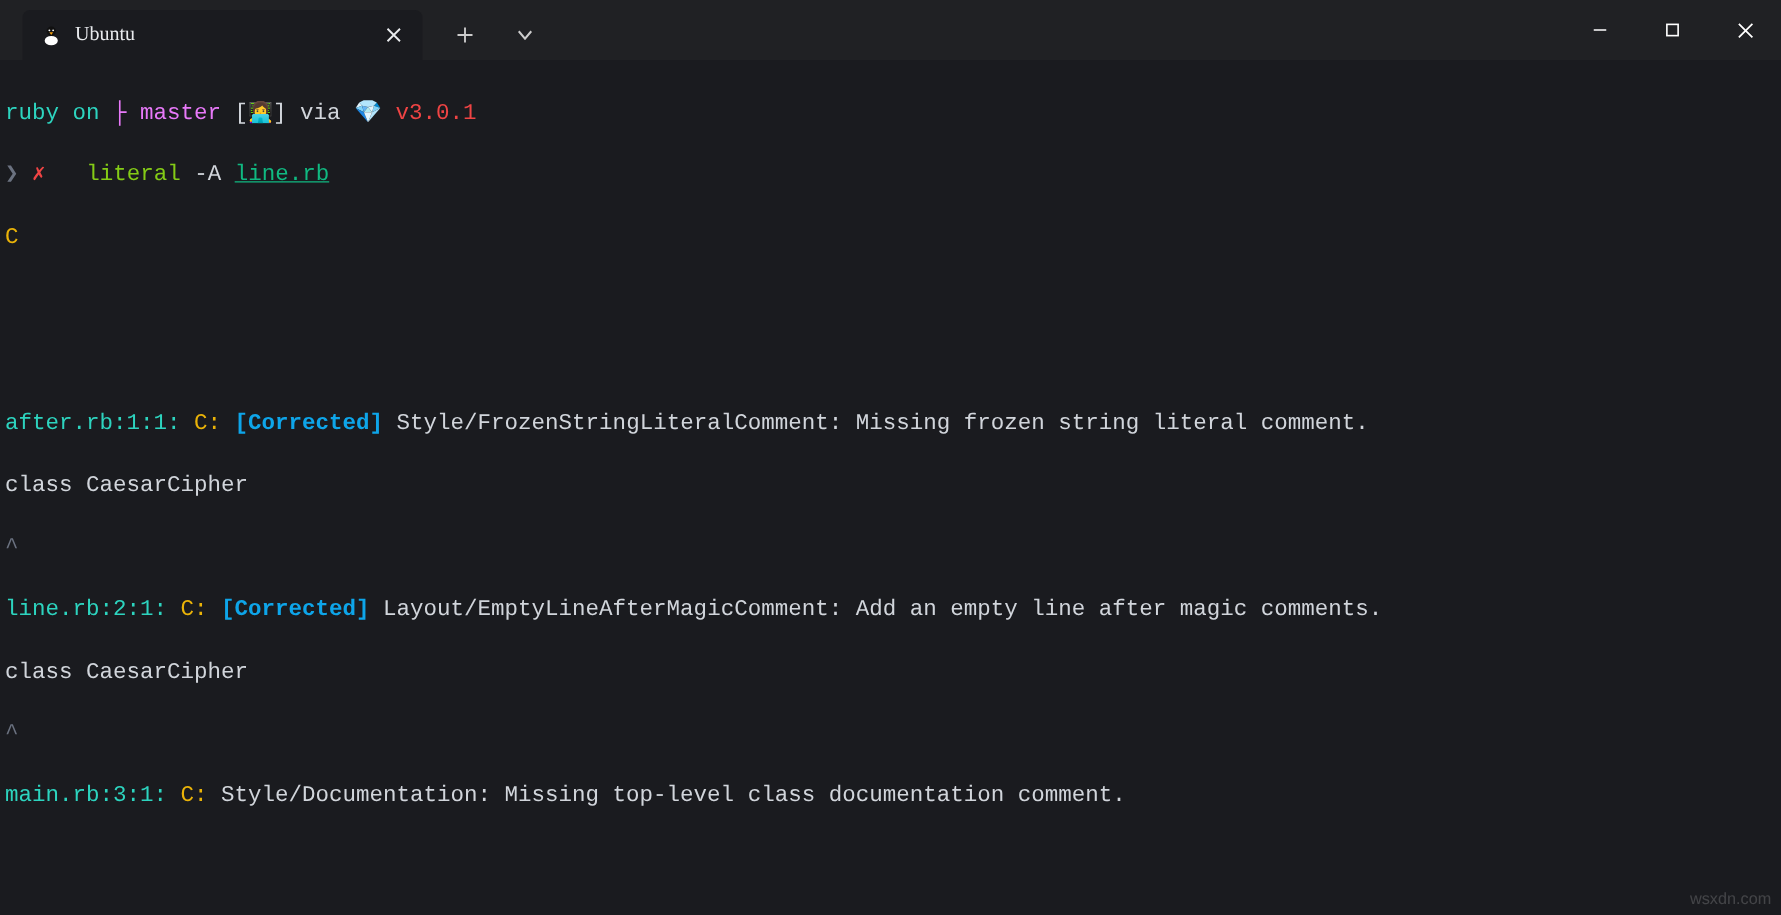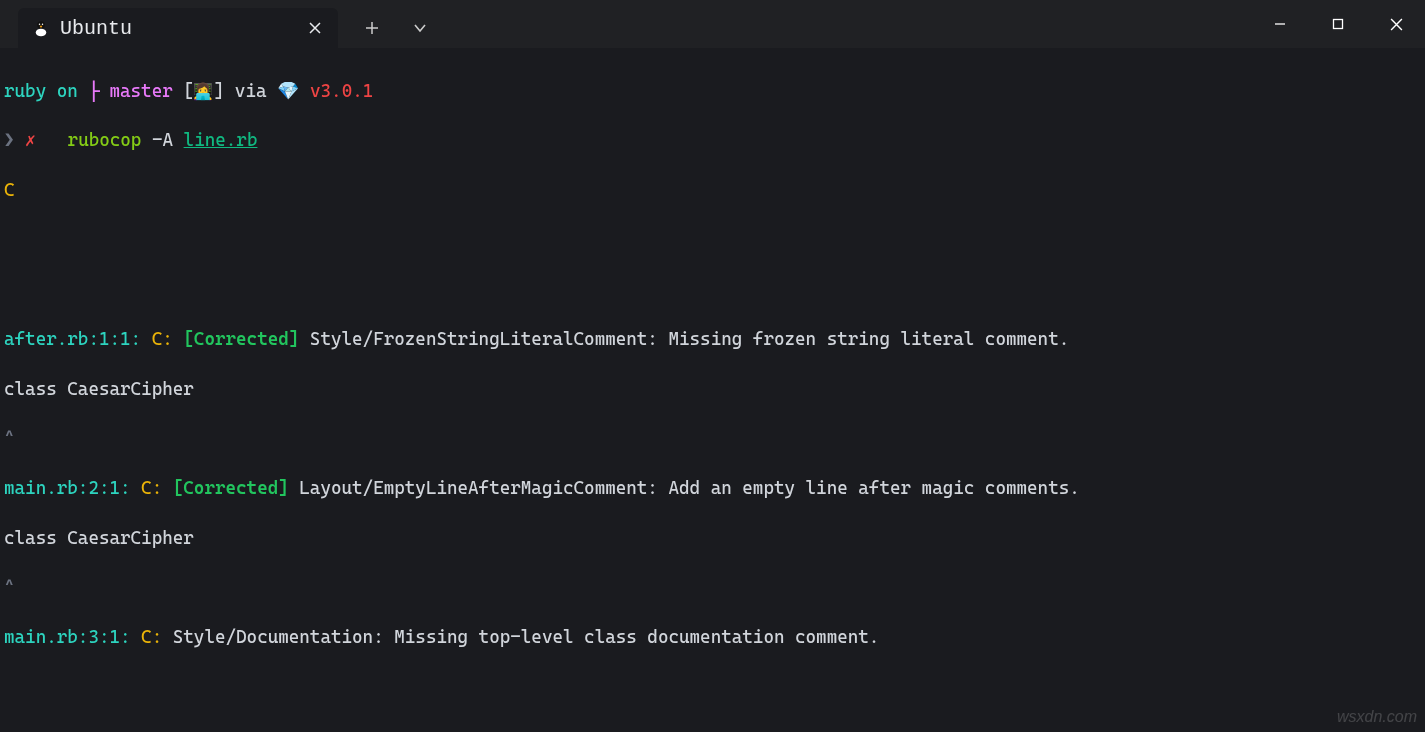--- a/index.html
+++ b/index.html
@@ -24,53 +24,52 @@
   background: #1a1b1f;
   margin-left: 18px;
   border-radius: 6px 6px 0 0;
   display: flex;
   align-items: center;
   padding: 0 12px 0 14px;
   gap: 10px;
   min-width: 320px;
 }
 .tab-icon { width: 18px; height: 18px; }
-.tab-title { color: #e8eaed; font-family: Liberation Mono, monospace; font-size: 20px; flex: 1; }
+.tab-title { color: #e8eaed; font-family: Liberation Serif, serif; font-size: 16px; flex: 1; }
 .tab-close { color: #e8eaed; width: 22px; height: 22px; display:flex;align-items:center;justify-content:center; border-radius:3px; }
 .tbar-btn { width: 48px; height: 40px; display:flex;align-items:center;justify-content:center; color:#cccccc; }
 .tbar-new { margin-left: 10px; }
 .tbar-drop { margin-left: 0; }
 .window-controls { position:absolute; right:0; top:0; height:48px; display:flex; }
 .wctrl { width: 58px; height: 48px; display:flex;align-items:center;justify-content:center; color:#ffffff; }
 
 .terminal {
   padding: 6px 4px;
   line-height: 1.38;
   white-space: pre;
   font-weight: 500;
 }
-.line { display: block; }
+.line { display: block; font-family: Liberation Mono, monospace; }
 .muted { color: #6b7280; }
 .cyan { color: #2dd4bf; }
 .magenta { color: #e879f9; }
 .yellow { color: #eab308; }
 .green { color: #84cc16; }
-.bold-green { color: #22c55e; font-weight: 600; }
+.bold-green { color: #0ea5e9; font-weight: 600; }
 .redb { color: #ef4444; }
 .lightgray { color: #d1d5db; }
 .file-link { color: #10b981; text-decoration: underline; }
 .diamond { color: #06b6d4; }
 .emoji { font-size: 16px; }
 .watermark{
   position:absolute;
   right:8px; bottom:6px;
   font-family: Arial, sans-serif;
-  font-size:16px;
+  font-size:13px;
   color:rgba(255,255,255,0.18);
-  font-style:italic;
 }
 </style>
 </head>
 <body>
 
 <div class="titlebar">
   <div class="tab">
     <span class="tab-icon">
       <svg viewBox="0 0 24 24">
           <circle cx="12" cy="8" r="5" fill="#111"></circle>
@@ -111,28 +110,28 @@
     <div class="wctrl close">
       <svg width="13" height="13" viewBox="0 0 12 12">
           <path d="M1 1 L11 11 M11 1 L1 11" stroke="#fff" stroke-width="1.3"></path>
         </svg>
     </div>
   </div>
 </div>
 
 <div class="terminal">
 <span class="line"><span class="cyan">ruby on </span><span class="magenta">├</span><span class="magenta"> master </span><span class="lightgray">[</span><span class="emoji">👩‍💻</span><span class="lightgray">]</span><span class="lightgray"> via </span><span class="diamond">💎</span><span class="redb"> v3.0.1</span></span>
-<span class="line"><span class="muted">❯</span> <span class="redb">✗</span>   <span class="green">rubocop</span><span class="lightgray"> -A </span><span class="file-link">line.rb</span></span>
+<span class="line"><span class="muted">❯</span> <span class="redb">✗</span>   <span class="green">literal</span><span class="lightgray"> -A </span><span class="file-link">line.rb</span></span>
 <span class="line yellow">C</span>
 <span class="line"> </span>
 <span class="line"> </span>
 <span class="line"><span class="cyan">after.rb:1:1:</span><span class="yellow"> C:</span><span class="bold-green"> [Corrected]</span><span class="lightgray"> Style/FrozenStringLiteralComment: Missing frozen string literal comment.</span></span>
 <span class="line lightgray">class CaesarCipher</span>
 <span class="line muted">^</span>
-<span class="line"><span class="cyan">main.rb:2:1:</span><span class="yellow"> C:</span><span class="bold-green"> [Corrected]</span><span class="lightgray"> Layout/EmptyLineAfterMagicComment: Add an empty line after magic comments.</span></span>
+<span class="line"><span class="cyan">line.rb:2:1:</span><span class="yellow"> C:</span><span class="bold-green"> [Corrected]</span><span class="lightgray"> Layout/EmptyLineAfterMagicComment: Add an empty line after magic comments.</span></span>
 <span class="line lightgray">class CaesarCipher</span>
 <span class="line muted">^</span>
 <span class="line"><span class="cyan">main.rb:3:1:</span><span class="yellow"> C:</span><span class="lightgray"> Style/Documentation: Missing top-level class documentation comment.</span></span>
 
 
 
 
 
 
 

